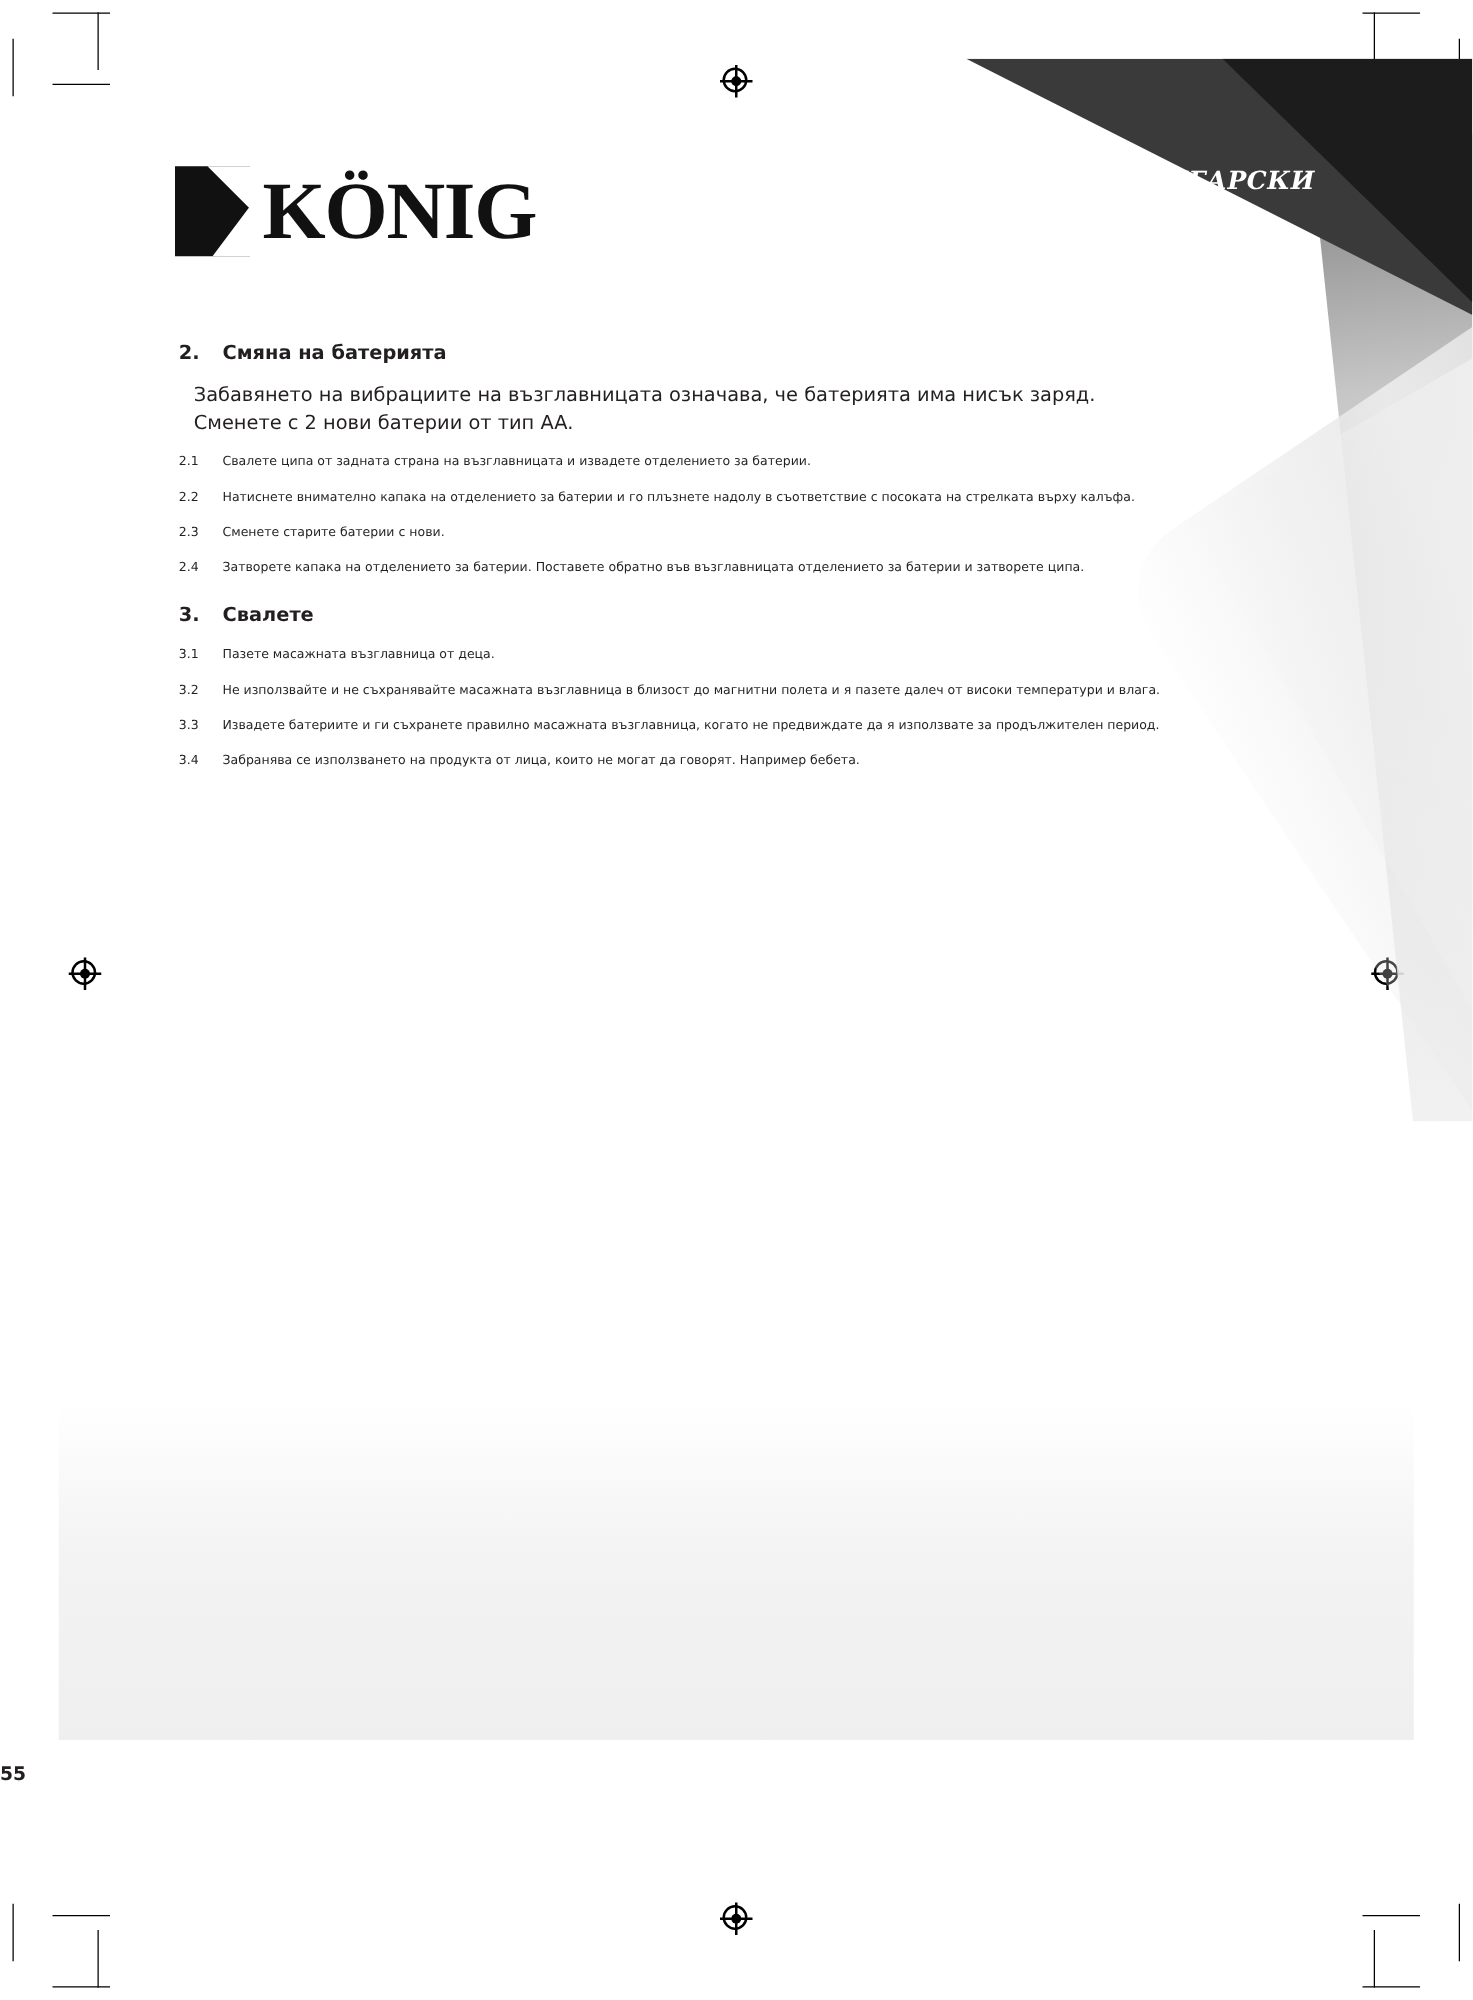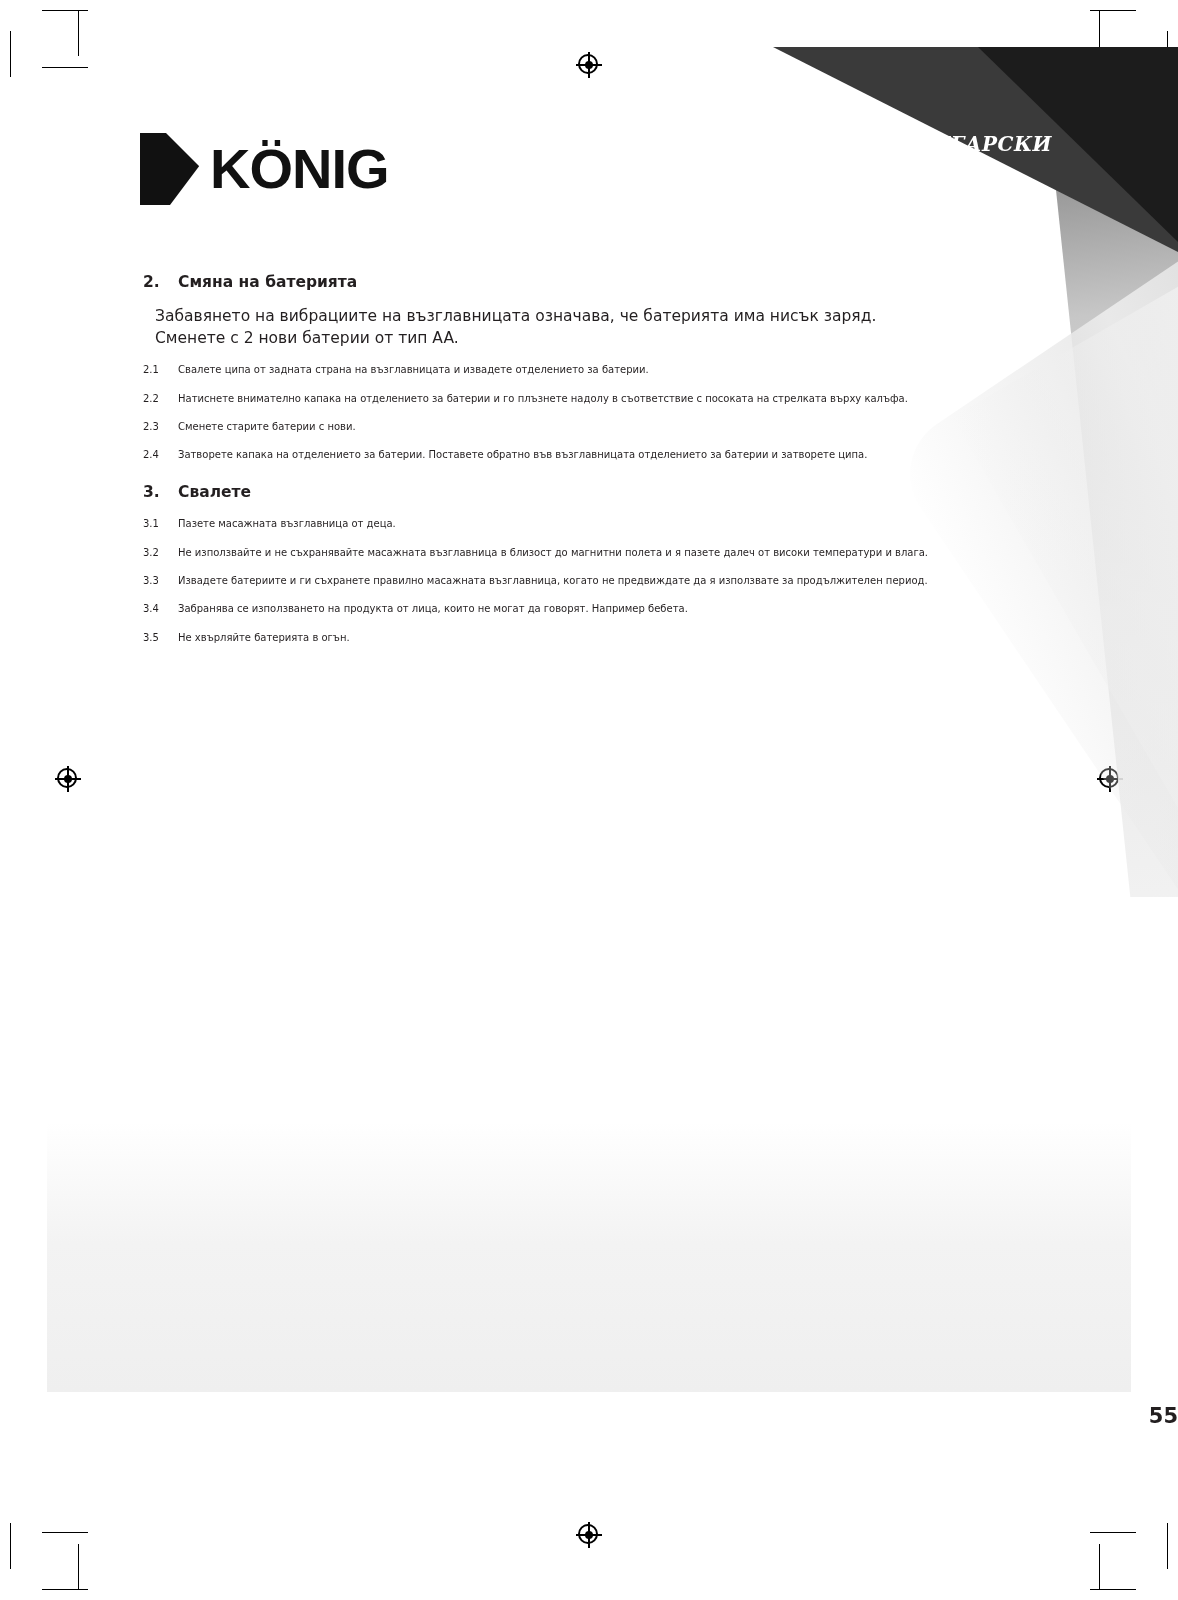--- a/index.html
+++ b/index.html
@@ -168,23 +168,23 @@
     border-left: 34px solid transparent;
   }
   .logo .mark .notch2 {
     position: absolute;
     right: 0; bottom: 0;
     width: 0; height: 0;
     border-bottom: 40px solid #fff;
     border-left: 30px solid transparent;
   }
   .logo .wordmark {
-    font-family: Liberation Sans, sans-serif;
+    font-family: Liberation Serif, serif;
     font-weight: bold;
-    font-size: 56px;
+    font-size: 65px;
     letter-spacing: -1px;
     color: #111;
     line-height: 1;
   }
 
   
   .content {
     position: absolute;
     left: 143px;
     top: 272px;
@@ -222,22 +222,22 @@
   .heading.spaced {
     margin-top: 20px;
   }
 
   
   .page-number {
     position: absolute;
     left: 0;
     right: 0;
     bottom: 172px;
-    text-align: right;
-    font-size: 21px;
+    text-align: left;
+    font-size: 15px;
     font-weight: bold;
     color: #231f20;
   }
 </style>
 </head>
 <body>
 
 <div class="page">
 
   <div class="crop h" style="left:42px;  top:10px;"></div>
@@ -343,22 +343,18 @@
       <span class="txt">Не използвайте и не съхранявайте масажната възглавница в близост до магнитни полета и я пазете далеч от високи температури и влага.</span>
     </div>
     <div class="item">
       <span class="num">3.3</span>
       <span class="txt">Извадете батериите и ги съхранете правилно масажната възглавница, когато не предвиждате да я използвате за продължителен период.</span>
     </div>
     <div class="item">
       <span class="num">3.4</span>
       <span class="txt">Забранява се използването на продукта от лица, които не могат да говорят. Например бебета.</span>
     </div>
-    <div class="item">
-      <span class="num">3.5</span>
-      <span class="txt">Не хвърляйте батерията в огън.</span>
-    </div>
 
   </div>
 
   <div class="page-number">55</div>
 
 </div>
 
 </body></html>

